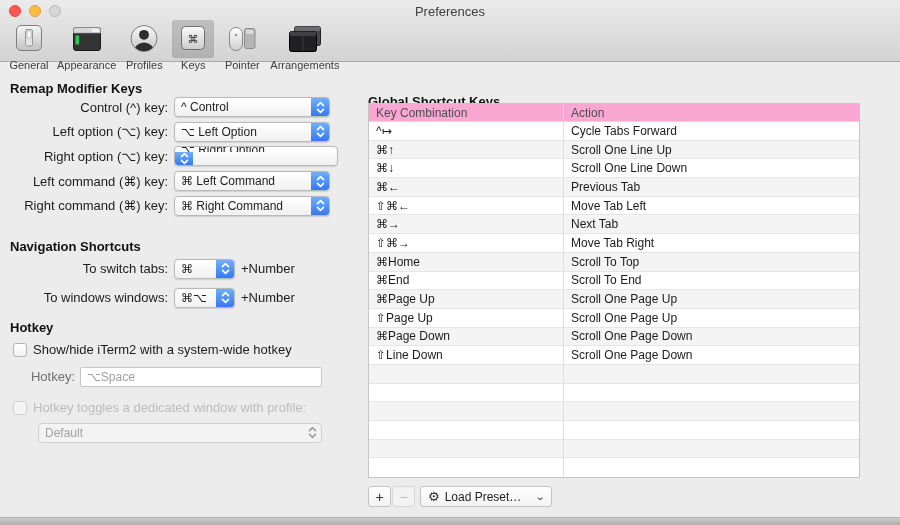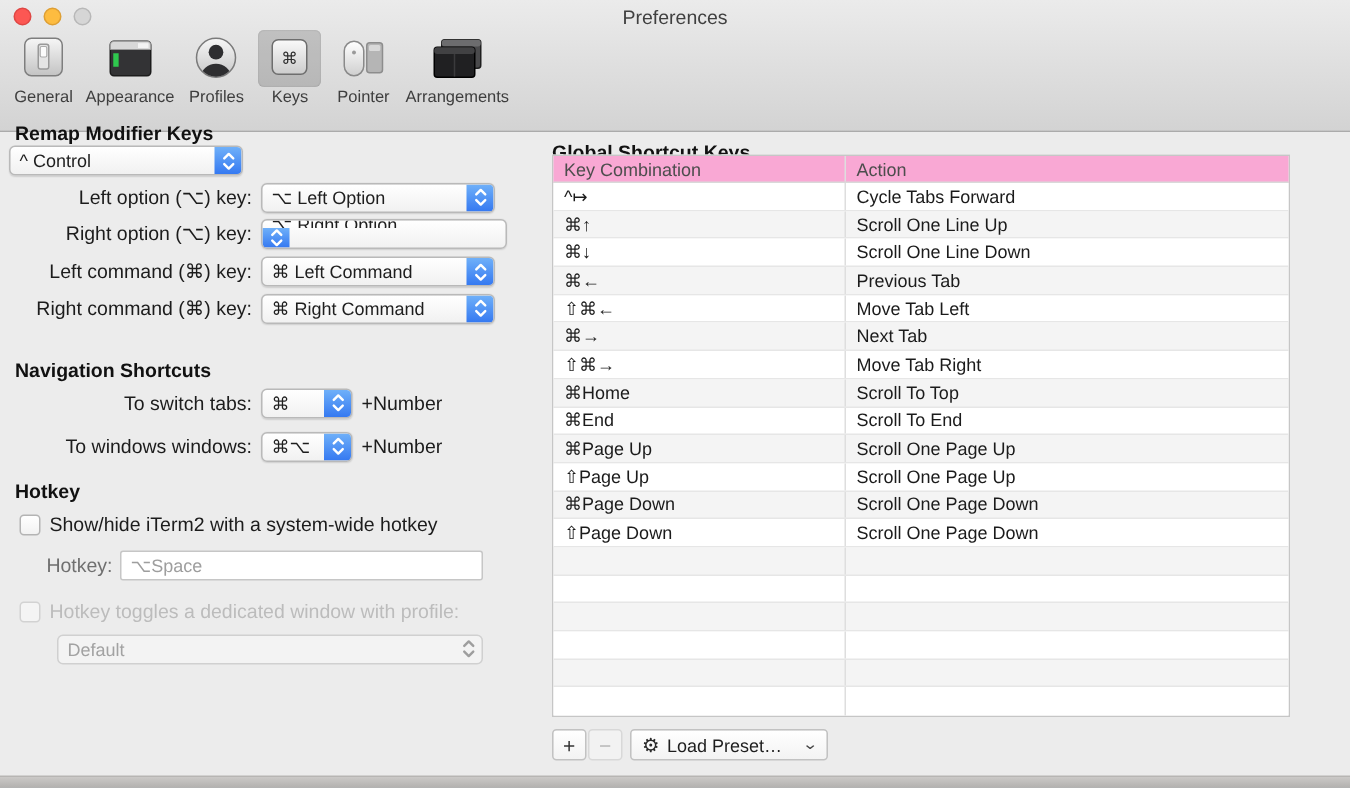--- a/index.html
+++ b/index.html
@@ -4,21 +4,21 @@
 <style>
   * { margin:0; padding:0; box-sizing:border-box; }
   html,body { background:#888; }
   body { font-family:"Liberation Sans","DejaVu Sans",sans-serif; }
   .window {
     position:relative; width:900px; height:525px; background:#ececec;
     overflow:hidden; font-family:"Liberation Sans","DejaVu Sans",sans-serif;
   }
   
   .chrome {
-    position:absolute; left:0; top:0; width:900px; height:88px;
+    position:absolute; left:0; top:0; width:900px; height:62px;
     background:linear-gradient(#ebebeb,#d3d3d3);
     border-bottom:1px solid #ababab;
   }
   .traffic { position:absolute; top:5px; left:9px; display:flex; gap:8px; }
   .tl { width:12px; height:12px; border-radius:50%; }
   .tl-red    { background:#fc5753; border:1px solid #df4744; }
   .tl-yellow { background:#fdbc40; border:1px solid #de9f34; }
   .tl-gray   { background:#d6d6d6; border:1px solid #b8b8b8; }
   .win-title {
     position:absolute; top:4px; left:0; width:100%; text-align:center;
@@ -216,20 +216,21 @@
         </div>
         <span class="tb-label">Arrangements</span>
       </div>
     </div>
   </div>
 
   <div class="left-pane">
     <div class="section-heading" id="remap-heading">Remap Modifier Keys</div>
     <div id="remap-rows" style="margin-top:0;">
         <div class="form-row">
+          <span class="form-label">Control (^) key:</span>
           <div class="popup" style="width: 156px;">
             <span class="popup-value">^ Control</span>
             <span class="stepper">
               <svg width="9" height="13" viewBox="0 0 9 13">
                 <path d="M1.5 4.6 L4.5 1.6 L7.5 4.6" fill="none" stroke="#ffffff" stroke-width="1.6" stroke-linecap="round" stroke-linejoin="round"></path>
                 <path d="M1.5 8.4 L4.5 11.4 L7.5 8.4" fill="none" stroke="#ffffff" stroke-width="1.6" stroke-linecap="round" stroke-linejoin="round"></path>
               </svg>
             </span>
           </div>
         </div>
@@ -394,21 +395,21 @@
           </div>
           <div class="gsk-row">
             <div class="c1">⇧Page Up</div>
             <div class="c2">Scroll One Page Up</div>
           </div>
           <div class="gsk-row alt">
             <div class="c1">⌘Page Down</div>
             <div class="c2">Scroll One Page Down</div>
           </div>
           <div class="gsk-row">
-            <div class="c1">⇧Page Down</div>
+            <div class="c1">⇧Line Down</div>
             <div class="c2">Scroll One Page Down</div>
           </div>
           <div class="gsk-row alt">
             <div class="c1"></div>
             <div class="c2"></div>
           </div>
           <div class="gsk-row">
             <div class="c1"></div>
             <div class="c2"></div>
           </div>

